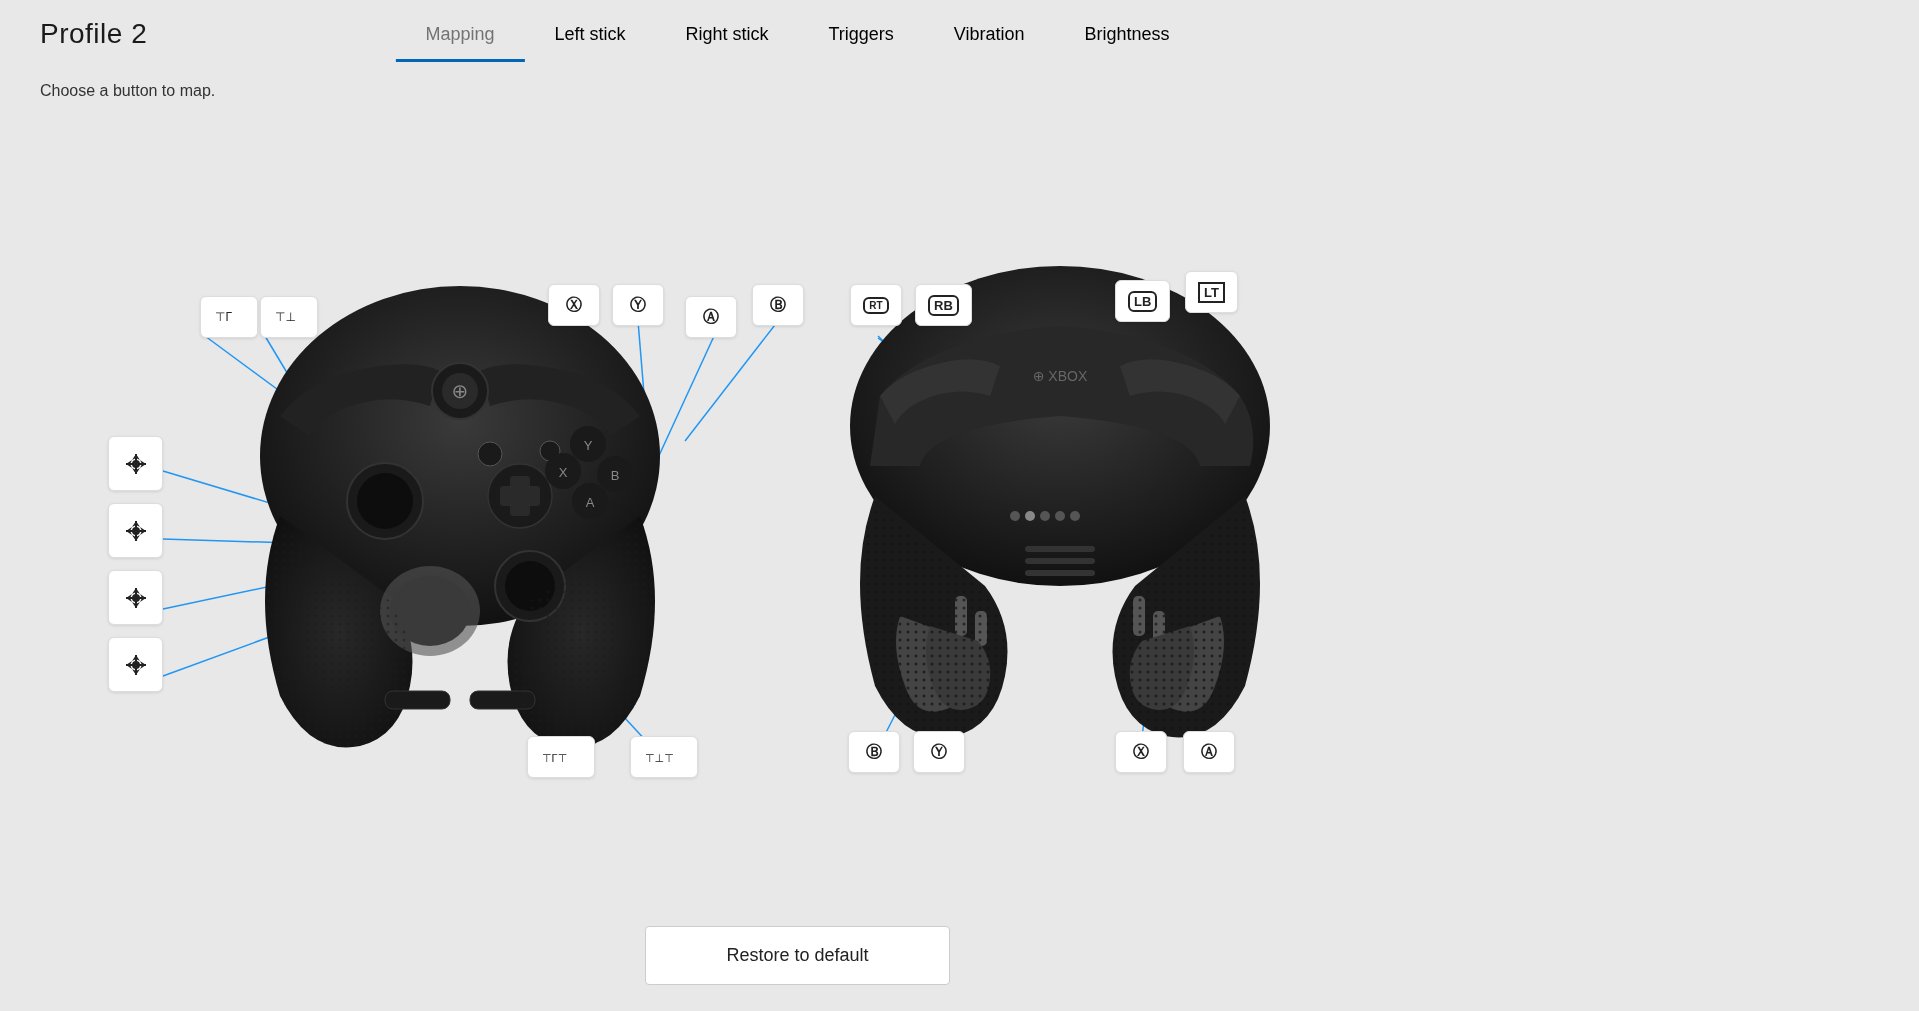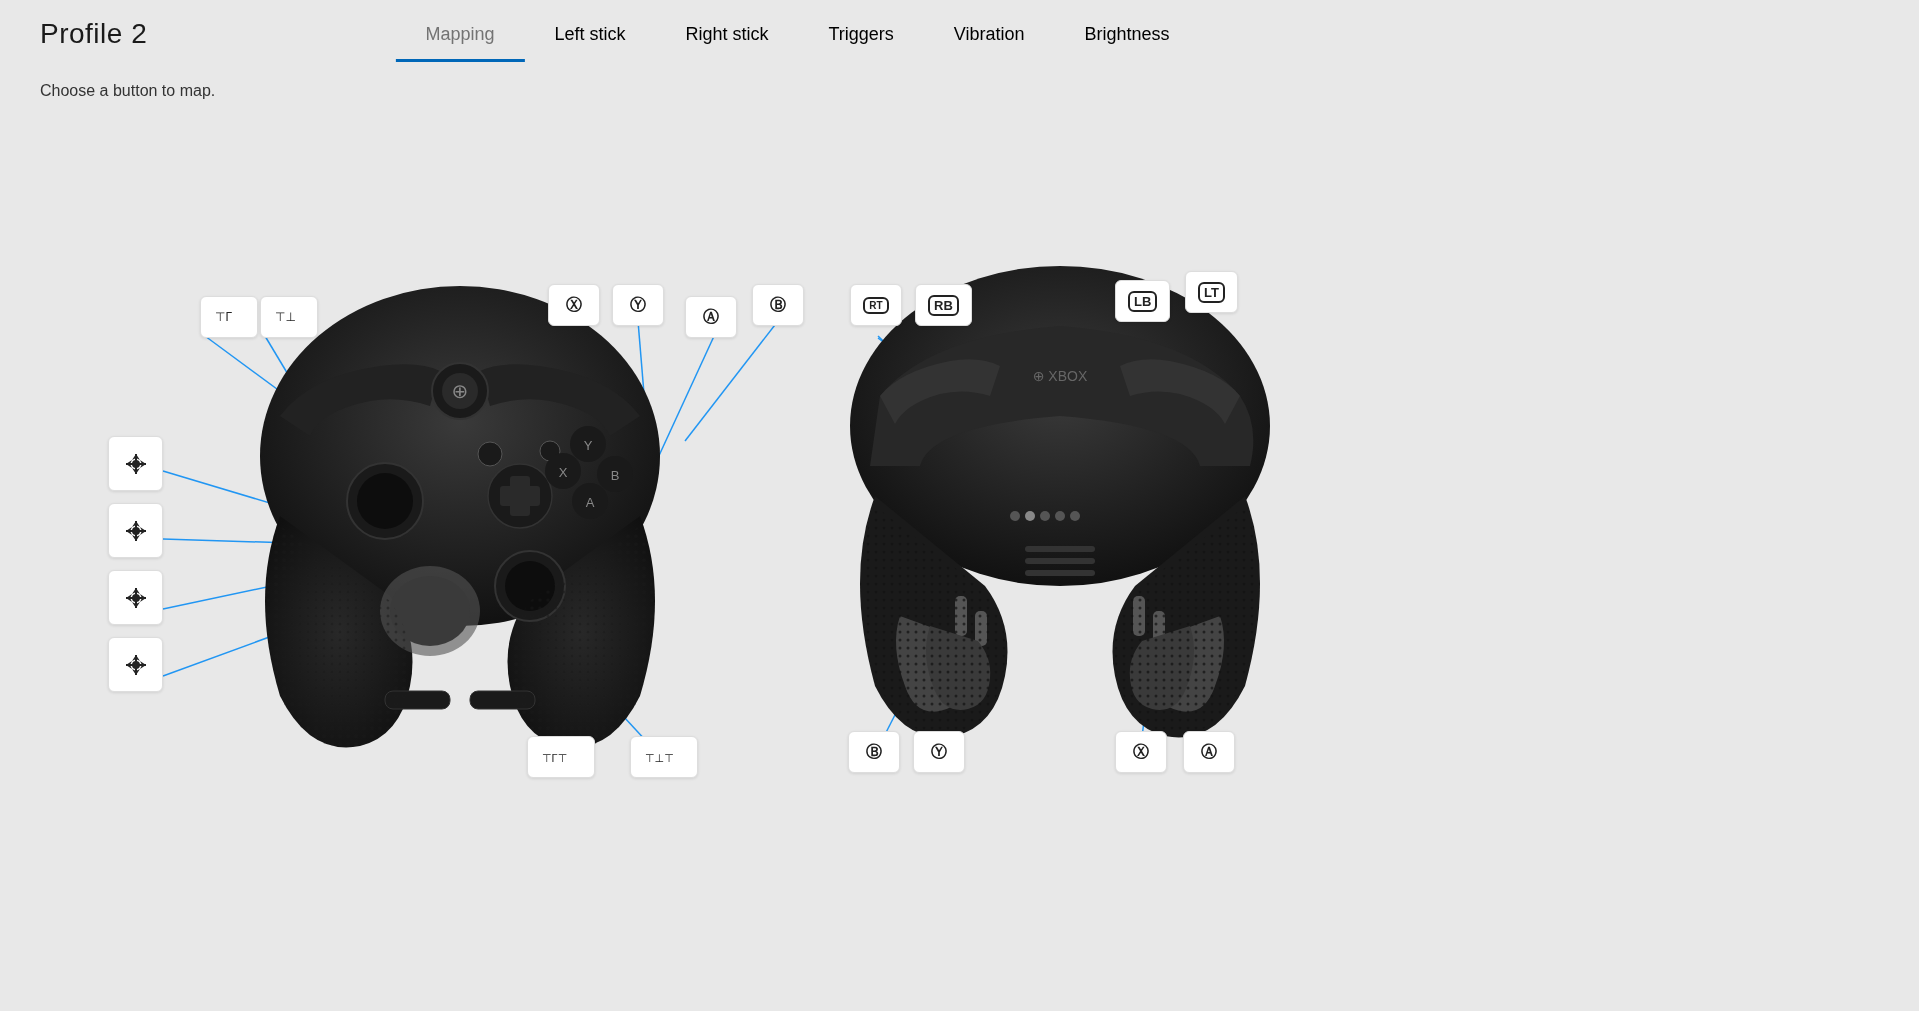--- a/index.html
+++ b/index.html
@@ -388,21 +388,21 @@
       <span style="font-size:10px; font-weight:600; border:2px solid #222; border-radius:6px; padding:1px 4px;">RT</span>
     </div>
     <div class="btn-label" style="left:915px; top:168px;">
       <span style="font-size:13px; font-weight:600; border:2px solid #222; border-radius:6px; padding:1px 4px;">RB</span>
     </div>
 
     <div class="btn-label" style="left:1115px; top:164px;">
       <span style="font-size:13px; font-weight:600; border:2px solid #222; border-radius:6px; padding:1px 4px;">LB</span>
     </div>
     <div class="btn-label" style="left:1185px; top:155px;">
-      <span style="font-size:13px; font-weight:600; border:2px solid #222; border-radius:6px; padding:1px 4px;">LT</span>
+      <span style="font-size:13px; font-weight:600; border:2px solid #222; border-radius:0; padding:1px 4px;">LT</span>
     </div>
 
     <div class="btn-label" style="left:527px; top:620px;">
       <svg viewBox="0 0 42 22" width="42" height="22">
           <text x="2" y="16" font-size="11" fill="#222">⊤Γ⊤</text>
         </svg>
     </div>
     <div class="btn-label" style="left:630px; top:620px;">
       <svg viewBox="0 0 42 22" width="42" height="22">
           <text x="2" y="16" font-size="11" fill="#222">⊤⊥⊤</text>
@@ -417,14 +417,17 @@
     </div>
     <div class="btn-label" style="left:1115px; top:615px;">
       <span style="font-size:16px; font-weight:bold;">Ⓧ</span>
     </div>
     <div class="btn-label" style="left:1183px; top:615px;">
       <span style="font-size:16px; font-weight:bold;">Ⓐ</span>
     </div>
 
   </div>
 
+  <div class="restore-section">
+    <button class="restore-btn">Restore to default</button>
+  </div>
 
 </div>
 
 </body></html>

